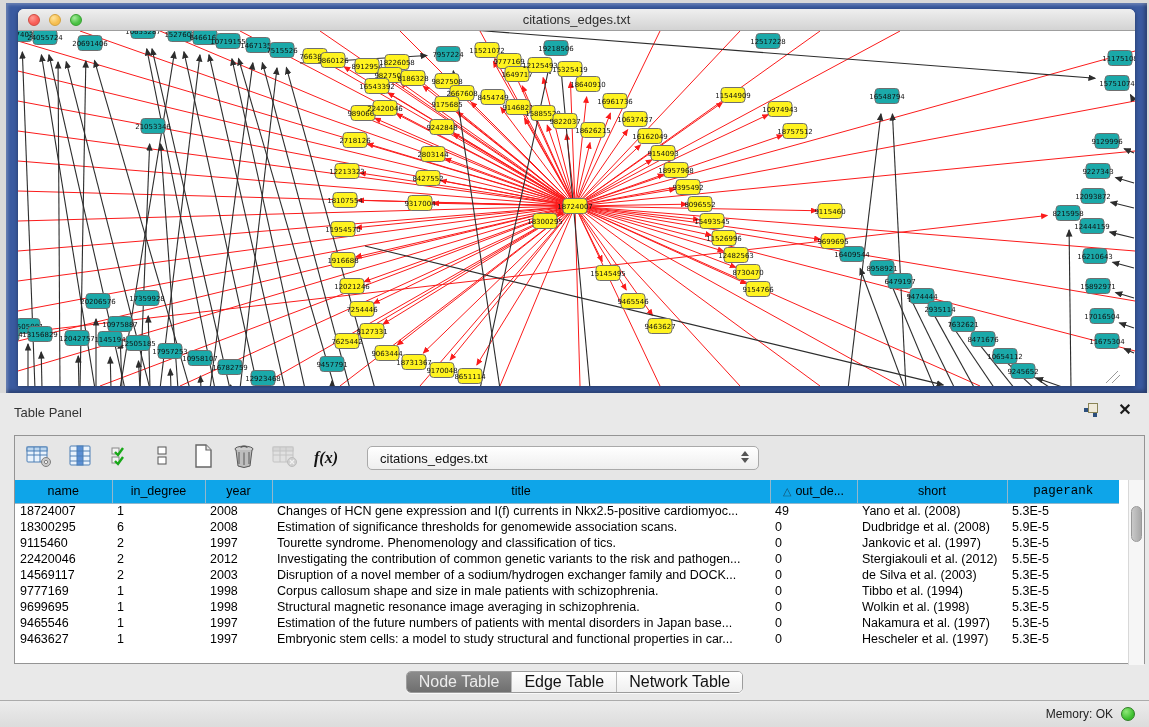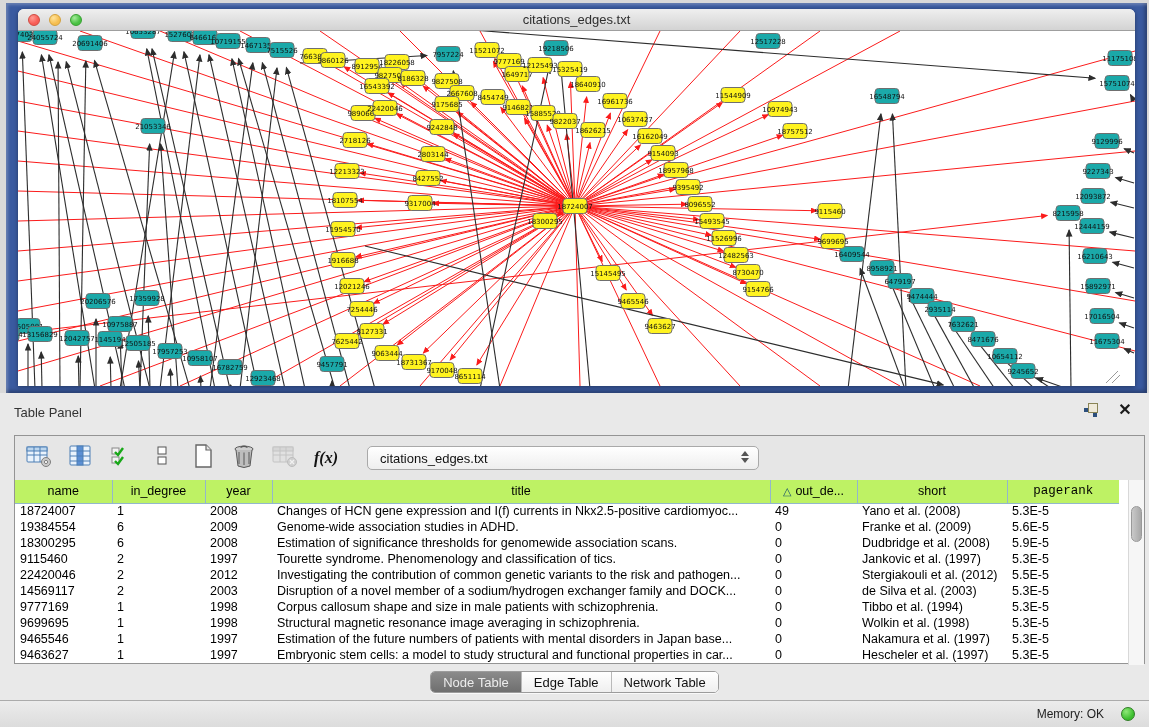--- a/index.html
+++ b/index.html
@@ -39,40 +39,40 @@
   .fx-label { font-family:"Liberation Serif", serif; font-style:italic; font-weight:bold; font-size:16px; color:#111; }
   .combo { margin-left:14px; width:392px; height:24px; background:linear-gradient(#ffffff,#eeeeee);
     border:1px solid #a9a9a9; border-radius:5px; display:flex; align-items:center; padding:0 8px 0 12px;
     font-size:13px; color:#111; position:relative; }
   .combo .arrows { position:absolute; right:9px; top:4px; display:flex; flex-direction:column; gap:2px; }
   .combo .arrows i { display:block; width:0; height:0; border-left:4px solid transparent; border-right:4px solid transparent; }
   .combo .arrows i.up { border-bottom:5px solid #555; }
   .combo .arrows i.dn { border-top:5px solid #555; }
 
   table.grid { border-collapse:collapse; table-layout:fixed; width:1104px; font-size:12.5px; }
-  table.grid th { background:#bef264; border-right:1px solid #93b7cc; border-bottom:1px solid #93b7cc;
+  table.grid th { background:#0ea5e9; border-right:1px solid #93b7cc; border-bottom:1px solid #93b7cc;
     font-weight:normal; height:23px; text-align:center; color:#000; overflow:hidden; white-space:nowrap; }
   table.grid th:last-child { border-right:none;font-family:Liberation Mono, monospace; }
   table.grid td { height:16px; padding:0 4px 0 5px; white-space:nowrap; overflow:hidden; color:#000; }
   .sort-tri { display:inline-block; color:#17506b; margin-right:4px; font-size:11px; }
   .vscroll { position:absolute; right:0; top:44px; bottom:0; width:16px; background:#f6f6f6; border-left:1px solid #d8d8d8; }
   .vthumb { position:absolute; left:2px; top:26px; width:11px; height:36px; border-radius:6px;
     background:linear-gradient(90deg,#c9c9c9,#a8a8a8); border:1px solid #999; }
 
   .tab-strip { position:absolute; left:0; top:278px; width:1149px; height:26px; display:flex; justify-content:center; }
   .seg { display:flex; border:1px solid #9c9c9c; border-radius:5px; overflow:hidden; height:22px;
     background:#fff; box-shadow:0 1px 0 rgba(255,255,255,.7); }
-  .seg button { border:none; background:linear-gradient(#ffffff,#efefef); font-size:13px; color:#111;
+  .seg button { border:none; background:linear-gradient(#ffffff,#efefef); font-size:16px; color:#111;
     padding:0 12px; border-right:1px solid #b9b9b9; font-family:inherit; cursor:default; }
   .seg button:last-child { border-right:none; }
   .seg button.sel { background:linear-gradient(#8b8b8b,#6f6f6f); color:#ececec; }
 
   .status-bar { position:absolute; left:0; bottom:0; width:1149px; height:27px;
     background:linear-gradient(#ececec,#dcdcdc); border-top:1px solid #ababab;
-    display:flex; align-items:center; justify-content:flex-end; padding-right:14px; gap:17px; }
+    display:flex; align-items:center; justify-content:flex-end; padding-right:14px; gap:8px; }
   .status-bar .mem { font-size:12px; color:#222; }
   .mem-dot { width:14px; height:14px; border-radius:50%; border:1px solid #2e7d24;
     background:radial-gradient(circle at 35% 30%, #8ee878, #3cbe2e 65%); }
 
   .float-ic { position:relative; width:16px; height:15px; }
   .float-ic .b1 { position:absolute; left:4px; top:0; width:10px; height:10px; border:1px solid #8a8455; background:#efeada; }
   .float-ic .sq { position:absolute; width:4px; height:4px; background:#2c4f7c; }
   .close-x { font-size:16px; font-weight:bold; color:#1a1a1a; line-height:14px; }
 </style>
 </head>
@@ -819,29 +819,20 @@
             <tr>
               <td>18724007</td>
               <td>1</td>
               <td>2008</td>
               <td>Changes of HCN gene expression and I(f) currents in Nkx2.5-positive cardiomyoc...</td>
               <td>49</td>
               <td>Yano et al. (2008)</td>
               <td>5.3E-5</td>
             </tr>
             <tr>
-              <td>19384554</td>
-              <td>6</td>
-              <td>2009</td>
-              <td>Genome-wide association studies in ADHD.</td>
-              <td>0</td>
-              <td>Franke et al. (2009)</td>
-              <td>5.6E-5</td>
-            </tr>
-            <tr>
               <td>18300295</td>
               <td>6</td>
               <td>2008</td>
               <td>Estimation of significance thresholds for genomewide association scans.</td>
               <td>0</td>
               <td>Dudbridge et al. (2008)</td>
               <td>5.9E-5</td>
             </tr>
             <tr>
               <td>9115460</td>

